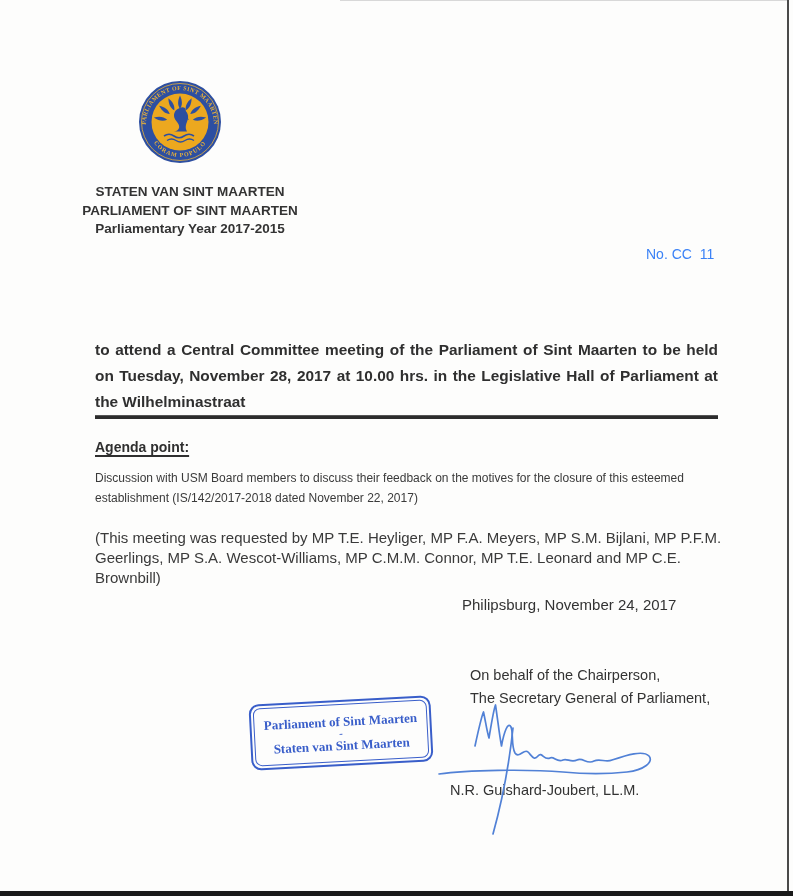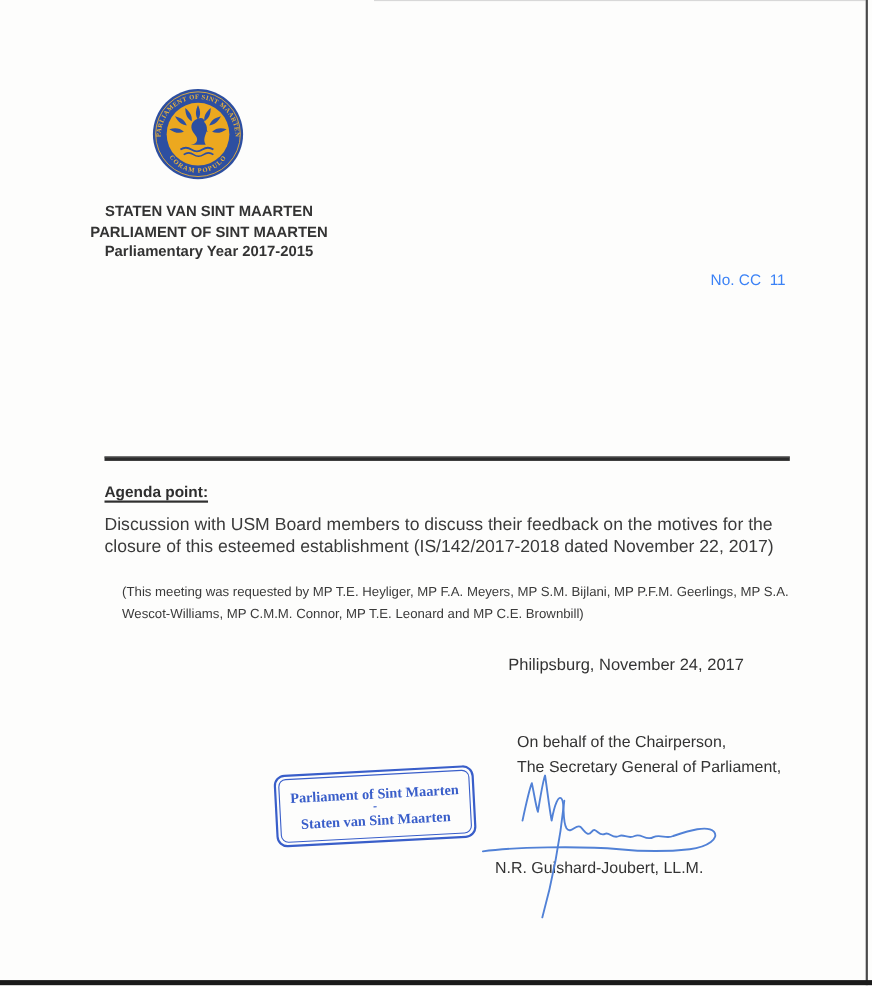--- a/index.html
+++ b/index.html
@@ -37,22 +37,22 @@
   .intro{
     top:337px;font-weight:bold;font-size:15.4px;line-height:26px;color:#2f2f2f;
     text-align:justify;
   }
   .rule{position:absolute;left:95px;top:415px;width:623px;height:3px;background:#2c2c2c;border-top:1px solid #555;}
   .agenda-heading{
     position:absolute;left:95px;top:439px;
     font-weight:bold;font-size:14px;color:#2f2f2f;
     text-decoration:underline;text-underline-offset:3px;text-decoration-thickness:1.5px;
   }
-  .agenda-item{top:468px;font-size:16px;line-height:20px;color:#3a3a3a;width:632px;}
-  .request-note{top:528px;font-size:12px;line-height:20px;color:#3a3a3a;width:632px;margin-left:16px;}
+  .agenda-item{top:468px;font-size:12px;line-height:20px;color:#3a3a3a;width:632px;}
+  .request-note{top:528px;font-size:15px;line-height:20px;color:#3a3a3a;width:632px;}
   .place-date{position:absolute;left:462px;top:596px;font-size:15px;color:#333;}
   .signoff{position:absolute;left:450px;top:664px;font-size:14.5px;line-height:23px;color:#333;margin-left:20px;}
   .signatory{position:absolute;left:450px;top:782px;font-size:14.5px;color:#333;}
 
   .stamp{
     position:absolute;left:250px;top:700px;width:178px;height:62px;
     transform:rotate(-3deg);
     border:2.5px solid #2b52c6;border-radius:10px;
     opacity:.93;
   }
@@ -107,20 +107,21 @@
 
   <div class="org-block">
     <div>STATEN VAN SINT MAARTEN</div>
     <div>PARLIAMENT OF SINT MAARTEN</div>
     <div>Parliamentary Year 2017-2015</div>
   </div>
 
   <div class="ref-number">No. CC  11</div>
 
 
+  <div class="content intro" style="position:absolute;">to attend a Central Committee meeting of the Parliament of Sint Maarten to be held on Tuesday, November 28, 2017 at 10.00 hrs. in the Legislative Hall of Parliament at the Wilhelminastraat</div>
 
   <div class="rule"></div>
 
   <div class="agenda-heading">Agenda point:</div>
   <div class="content agenda-item" style="position:absolute;">Discussion with USM Board members to discuss their feedback on the motives for the closure of this esteemed establishment (IS/142/2017-2018 dated November 22, 2017)</div>
   <div class="content request-note" style="position:absolute;">(This meeting was requested by MP T.E. Heyliger, MP F.A. Meyers, MP S.M. Bijlani, MP P.F.M. Geerlings, MP S.A. Wescot-Williams, MP C.M.M. Connor, MP T.E. Leonard and MP C.E. Brownbill)</div>
 
   <div class="place-date">Philipsburg, November 24, 2017</div>
 
   <div class="signoff">

